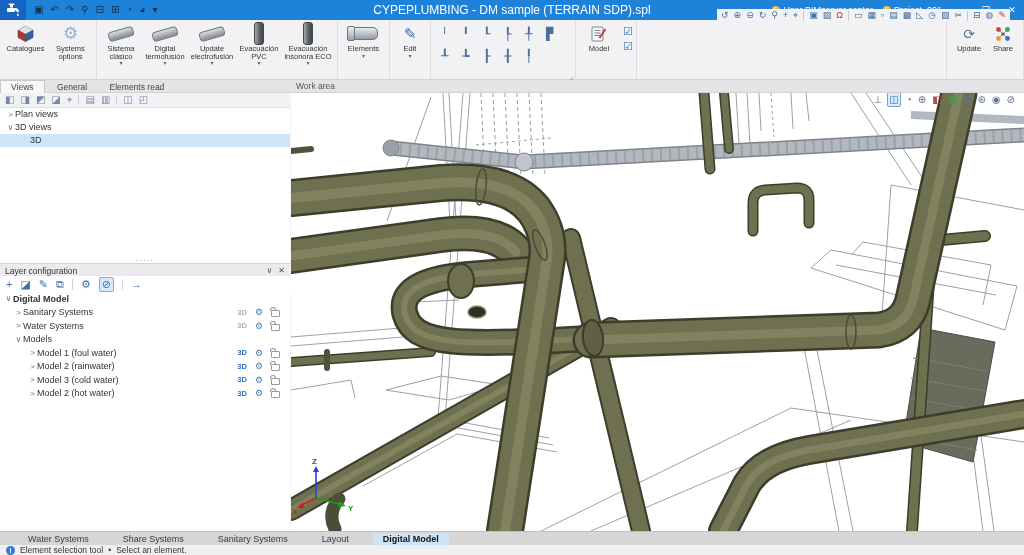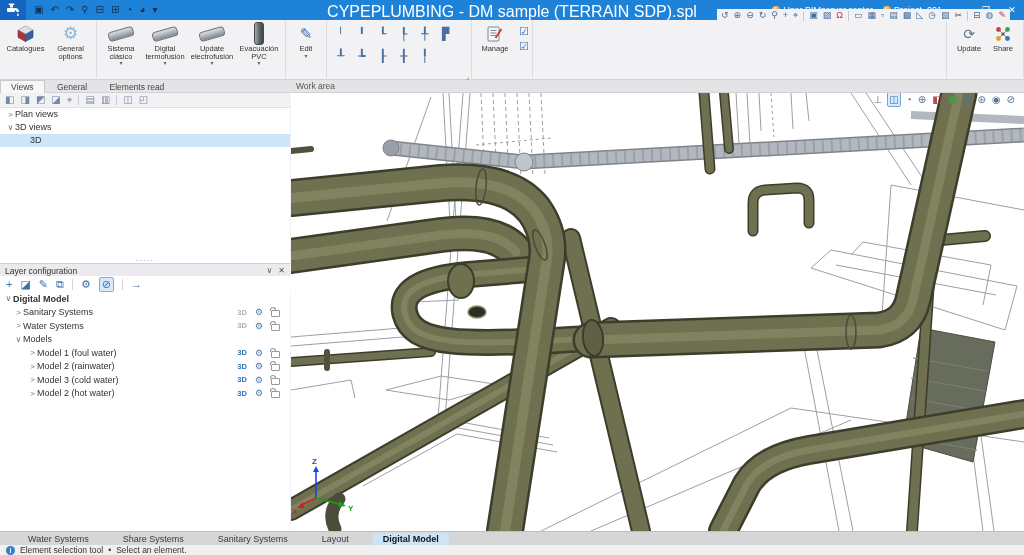--- a/index.html
+++ b/index.html
@@ -3,21 +3,21 @@
 <meta charset="utf-8">
 <style>
   html,body{margin:0;padding:0;background:#c8c8c8;}
   #app{position:relative;width:1024px;height:555px;overflow:hidden;background:#f2f1f3;
        font-family:"Liberation Sans","DejaVu Sans",sans-serif;-webkit-font-smoothing:antialiased;}
   
   #titlebar{position:absolute;left:0;top:0;width:1024px;height:20px;background:#1e82d8;display:flex;align-items:center;color:#fff;}
   #applogo{width:26px;height:20px;background:#1565c0;display:flex;align-items:center;justify-content:center;flex:0 0 auto;}
   .qa-row{display:flex;align-items:center;gap:7px;margin-left:8px;}
   .qa-ic{font-size:10px;color:#10314f;line-height:10px;cursor:default;}
-  #title-text{position:absolute;left:0;right:0;top:3px;text-align:center;font-size:16px;pointer-events:none;}
+  #title-text{position:absolute;left:0;right:0;top:3px;text-align:center;font-size:12px;pointer-events:none;}
   #tb-right{position:absolute;right:4px;top:0;height:20px;display:flex;align-items:center;gap:10px;font-size:9px;}
   .tb-acct{display:flex;align-items:center;gap:3px;}
   .acct-ic{width:8px;height:8px;border-radius:50%;background:radial-gradient(circle at 30% 30%,#ffd27a,#e8842c);display:inline-block;}
   .winbtn{width:16px;text-align:center;font-size:9px;}
   
   #toptools{position:absolute;right:14px;top:9px;height:13px;background:#f2f1f3;display:flex;align-items:center;gap:5px;padding:0 4px;z-index:30;}
   .tt-ic{font-size:9px;line-height:11px;color:#3f6b9e;}
   .tt-ic.red{color:#c03535;} .tt-ic.dark{color:#555;} .tt-sep{width:1px;height:10px;background:#c9c7cb;}
   
   #ribbon{position:absolute;left:0;top:20px;width:1024px;height:59px;background:#f2f1f3;border-bottom:1px solid #d3d1d5;display:flex;}
@@ -161,21 +161,21 @@
           <svg width="19" height="19" viewBox="0 0 19 19">
               <polygon points="9.5,2 17,6.2 9.5,10.4 2,6.2" fill="#dfe2e7" stroke="#8b8f96" stroke-width="0.6"></polygon>
               <polygon points="2,6.2 9.5,10.4 9.5,17.6 2,13.4" fill="#a83838" stroke="#7c2a2a" stroke-width="0.6"></polygon>
               <polygon points="17,6.2 9.5,10.4 9.5,17.6 17,13.4" fill="#3a5f9e" stroke="#2c4878" stroke-width="0.6"></polygon>
             </svg>
         </span>
         <span class="rlbl">Catalogues</span>
       </div>
       <div class="rbtn">
         <span class="ric gear-ic">⚙</span>
-        <span class="rlbl">General options</span>
+        <span class="rlbl">Systems options</span>
       </div>
       <div class="rcaption">Project</div>
     </div>
 
     <div class="rgroup">
       <div class="rbtn" style="width:42px">
         <span class="ric">
             <span class="pipe-diag"></span>
           </span>
         <span class="rlbl">Sistema clásico</span>
@@ -195,23 +195,40 @@
         <span class="rlbl">Update electrofusión</span>
         <span class="caret">▾</span>
       </div>
       <div class="rbtn" style="width:46px">
         <span class="ric">
             <span class="pipe-vert"></span>
           </span>
         <span class="rlbl">Evacuación PVC</span>
         <span class="caret">▾</span>
       </div>
+      <div class="rbtn" style="width:52px">
+        <span class="ric">
+            <span class="pipe-vert"></span>
+          </span>
+        <span class="rlbl">Evacuación insonora ECO</span>
+        <span class="caret">▾</span>
+      </div>
       <div class="rcaption">Nueva Terrain</div>
     </div>
 
+    <div class="rgroup">
+      <div class="rbtn">
+        <span class="ric">
+            <span class="pipe-fitting"></span>
+          </span>
+        <span class="rlbl">Elements</span>
+        <span class="caret">▾</span>
+      </div>
+      <div class="rcaption">Elements</div>
+    </div>
 
     <div class="rgroup">
       <div class="rbtn" style="width:34px">
         <span class="ric pencil-ic">✎</span>
         <span class="rlbl">Edit</span>
         <span class="caret">▾</span>
       </div>
       <div class="rcaption">Edit</div>
     </div>
 
@@ -237,21 +254,21 @@
       <div class="rbtn" style="width:40px">
         <span class="ric">
           <svg width="18" height="18" viewBox="0 0 18 18">
               <rect x="2" y="2" width="11" height="14" rx="1" fill="#f4f6f8" stroke="#7a8696"></rect>
               <line x1="4.5" y1="5.5" x2="10.5" y2="5.5" stroke="#7a8696"></line>
               <line x1="4.5" y1="8" x2="10.5" y2="8" stroke="#7a8696"></line>
               <line x1="4.5" y1="10.5" x2="10.5" y2="10.5" stroke="#7a8696"></line>
               <line x1="15.5" y1="4" x2="9.5" y2="13" stroke="#c03535" stroke-width="1.8"></line>
             </svg>
         </span>
-        <span class="rlbl">Manage</span>
+        <span class="rlbl">Model</span>
       </div>
       <div class="chk-col">
         <span class="chk-ic">☑</span>
         <span class="chk-ic">☑</span>
       </div>
       <div class="rcaption">Review</div>
     </div>
   </div>
 
   <div id="grp-bim" class="rgroup">

